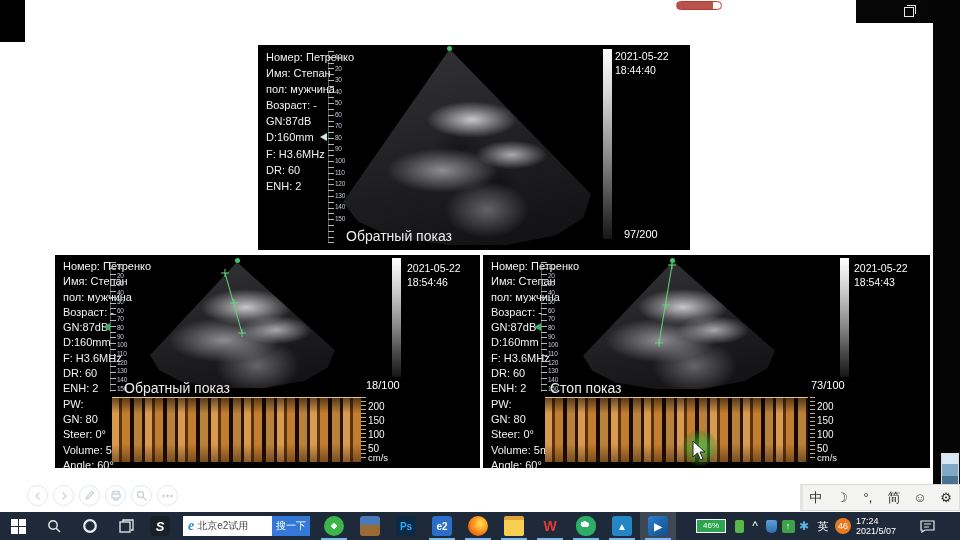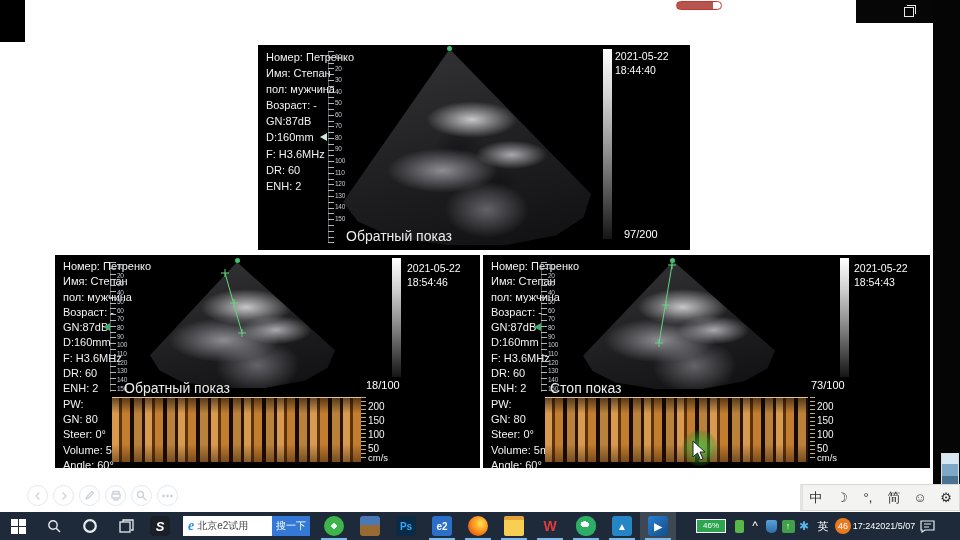--- a/index.html
+++ b/index.html
@@ -81,21 +81,21 @@
   .tb-app.active{background:rgba(255,255,255,.14);}
   .tb-app .underline{position:absolute;bottom:0;left:5px;right:5px;height:2px;background:#7cb9e8;}
   .app-ico{width:20px;height:20px;border-radius:3px;display:flex;align-items:center;justify-content:center;font-size:10px;font-weight:bold;color:#fff;}
   .k-circle{border-radius:50%;}
   .k-text{background:transparent;font-size:14px;}
   .k-folder{background:linear-gradient(180deg,#e2a438 22%,#f8cf53 22%);border-radius:2px;}
   .k-wechat{border-radius:45%;background:radial-gradient(ellipse 7px 5px at 44% 42%, #fff 60%, transparent 62%) #2dae67;}
   .tray-item{position:absolute;top:0;height:28px;display:flex;align-items:center;justify-content:center;color:#fff;}
   #battery{left:694px;width:34px;}
   #battery .bat{width:28px;height:12px;border:1px solid #fff;background:#2da44e;color:#fff;font-size:8px;line-height:12px;text-align:center;}
-  #clock{left:856px;width:58px;flex-direction:row;font-size:9px;line-height:10.5px;align-items:center;padding-right:2px;box-sizing:border-box;}
+  #clock{left:856px;width:58px;flex-direction:column;font-size:9px;line-height:10.5px;align-items:flex-start;padding-right:2px;box-sizing:border-box;}
 </style>
 </head>
 <body>
 
 <div id="stage">
 
   <div class="abs" id="corner-black"></div>
   <div class="abs" id="progress-pill"></div>
 
   <div class="abs" id="titlebar-right">

